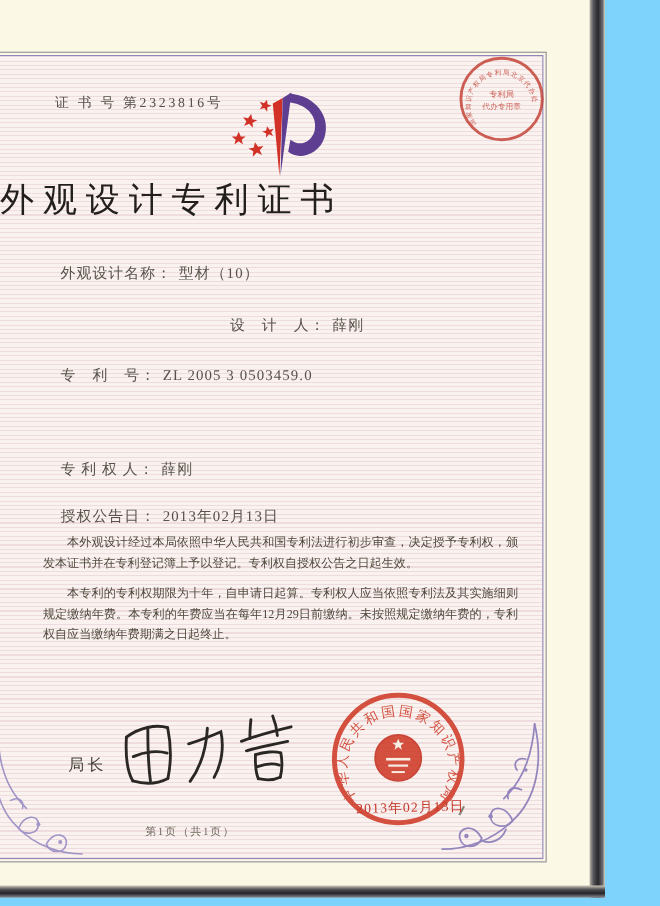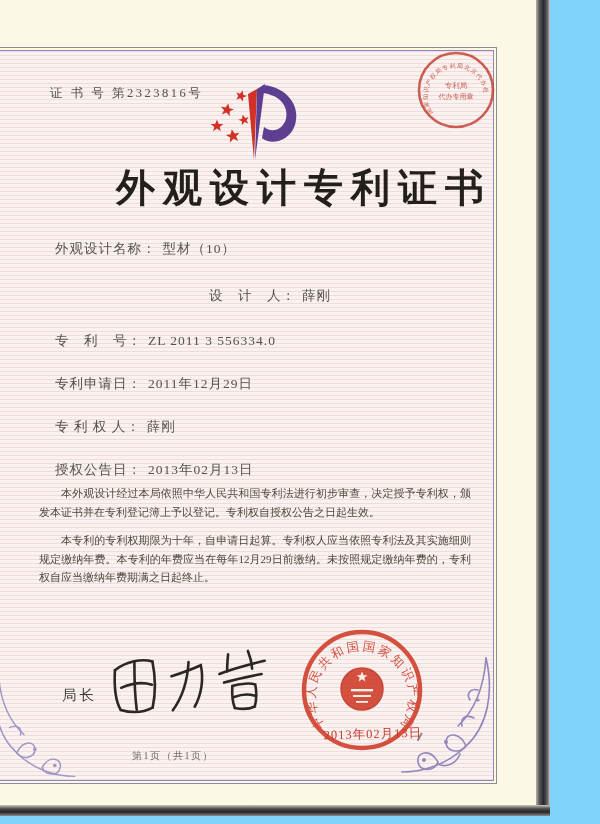--- a/index.html
+++ b/index.html
@@ -31,22 +31,22 @@
   .edge-bottom {
     position:absolute; left:0; top:805px; width:550px; height:11px; z-index:6;
     background:linear-gradient(180deg,#cfc9ba 0%,#4a4a4e 35%,#26262a 65%,#8b8b90 100%);
   }
   .cert-no {
     position:absolute; left:50px; top:85px; z-index:3;
     font-size:12.5px; letter-spacing:2.5px; color:#534f47;
   }
   .logo { position:absolute; left:203px; top:74px; width:102px; height:94px; z-index:3; }
   .title {
-    position:absolute; left:0; top:161px; width:492px; text-align:right; z-index:3;
-    font-size:39px; font-weight:bold; color:#221f1c; letter-spacing:8px;
+    position:absolute; left:0; top:161px; width:492px; text-align:left; z-index:3;
+    font-size:31px; font-weight:normal; color:#221f1c; letter-spacing:8px;
   }
   .frow { position:absolute; left:55px; width:430px; z-index:3;
     font-size:13.5px; color:#56524a; letter-spacing:1px; white-space:nowrap; }
   .fvalue { margin-left:6px; }
   .row0 { top:240px; } .row1 { top:287px;text-align:center; } .row2 { top:332px; }
   .row3 { top:375px; } .row4 { top:418px; } .row5 { top:461px; }
   .body-text {
     position:absolute; left:29px; top:474px; width:452px; z-index:3;
     font-size:11px; line-height:18.5px; color:#4e483d; text-align:justify;
   }
@@ -130,24 +130,21 @@
 
   <div class="title">外观设计专利证书</div>
 
   <div class="frow row0">
     <span>外观设计名称：</span><span class="fvalue">型材（10）</span>
   </div>
   <div class="frow row1">
     <span>设　计　人：</span><span class="fvalue">薛刚</span>
   </div>
   <div class="frow row2">
-    <span>专　利　号：</span><span class="fvalue">ZL 2011 3 556334.0</span>
-  </div>
-  <div class="frow row3">
-    <span>专利申请日：</span><span class="fvalue">2011年12月29日</span>
+    <span>专　利　号：</span><span class="fvalue">ZL 2005 3 0503459.0</span>
   </div>
   <div class="frow row4">
     <span>专 利 权 人：</span><span class="fvalue">薛刚</span>
   </div>
   <div class="frow row5">
     <span>授权公告日：</span><span class="fvalue">2013年02月13日</span>
   </div>
 
   <div class="body-text">
     <p>本外观设计经过本局依照中华人民共和国专利法进行初步审查，决定授予专利权，颁发本证书并在专利登记簿上予以登记。专利权自授权公告之日起生效。</p>

